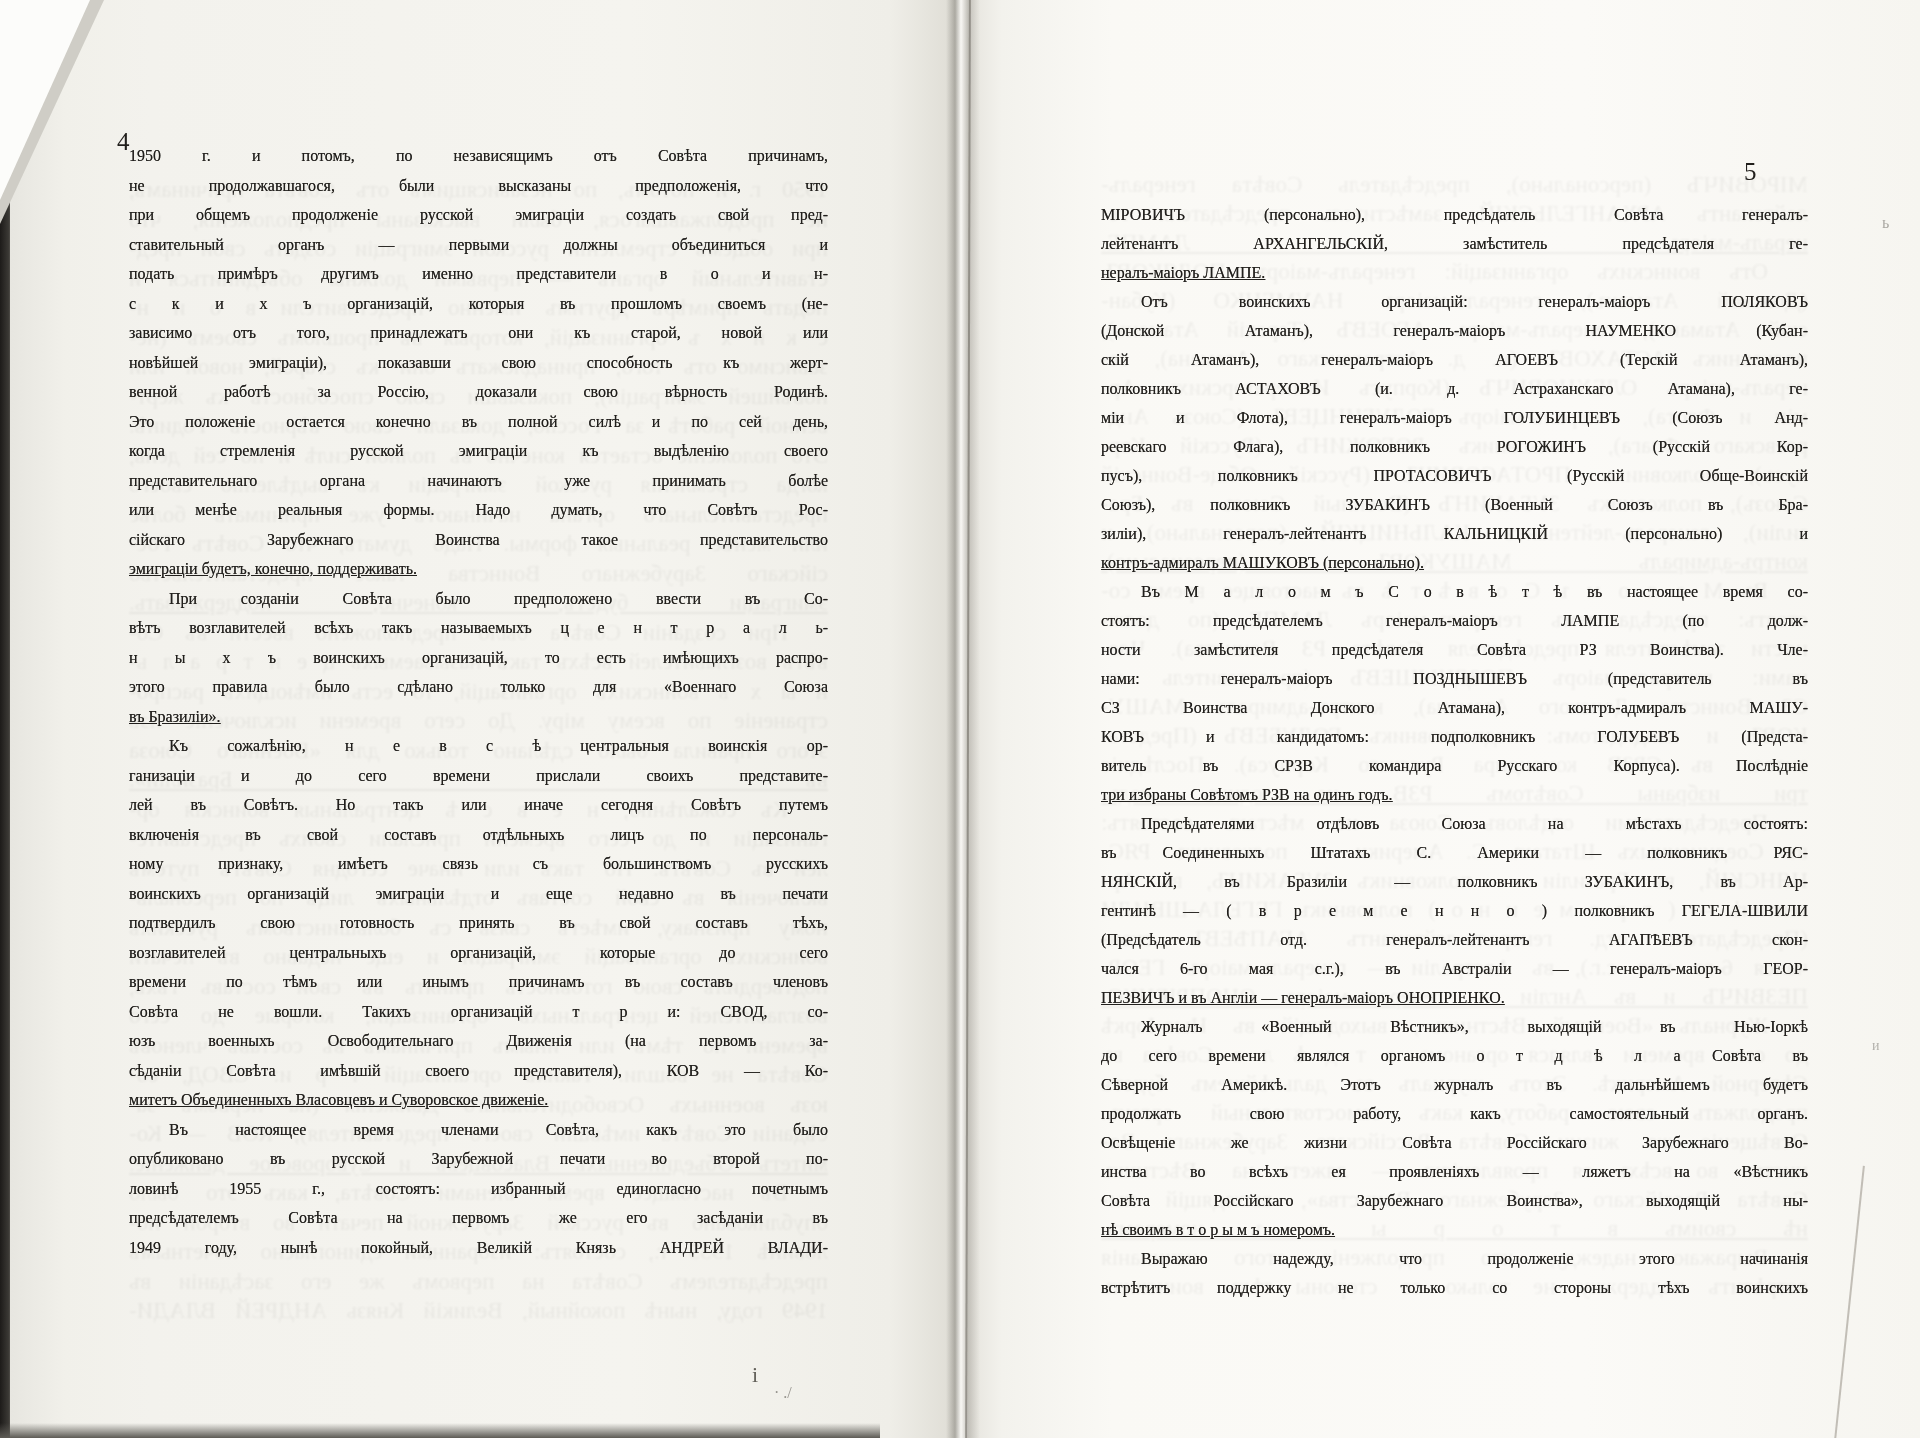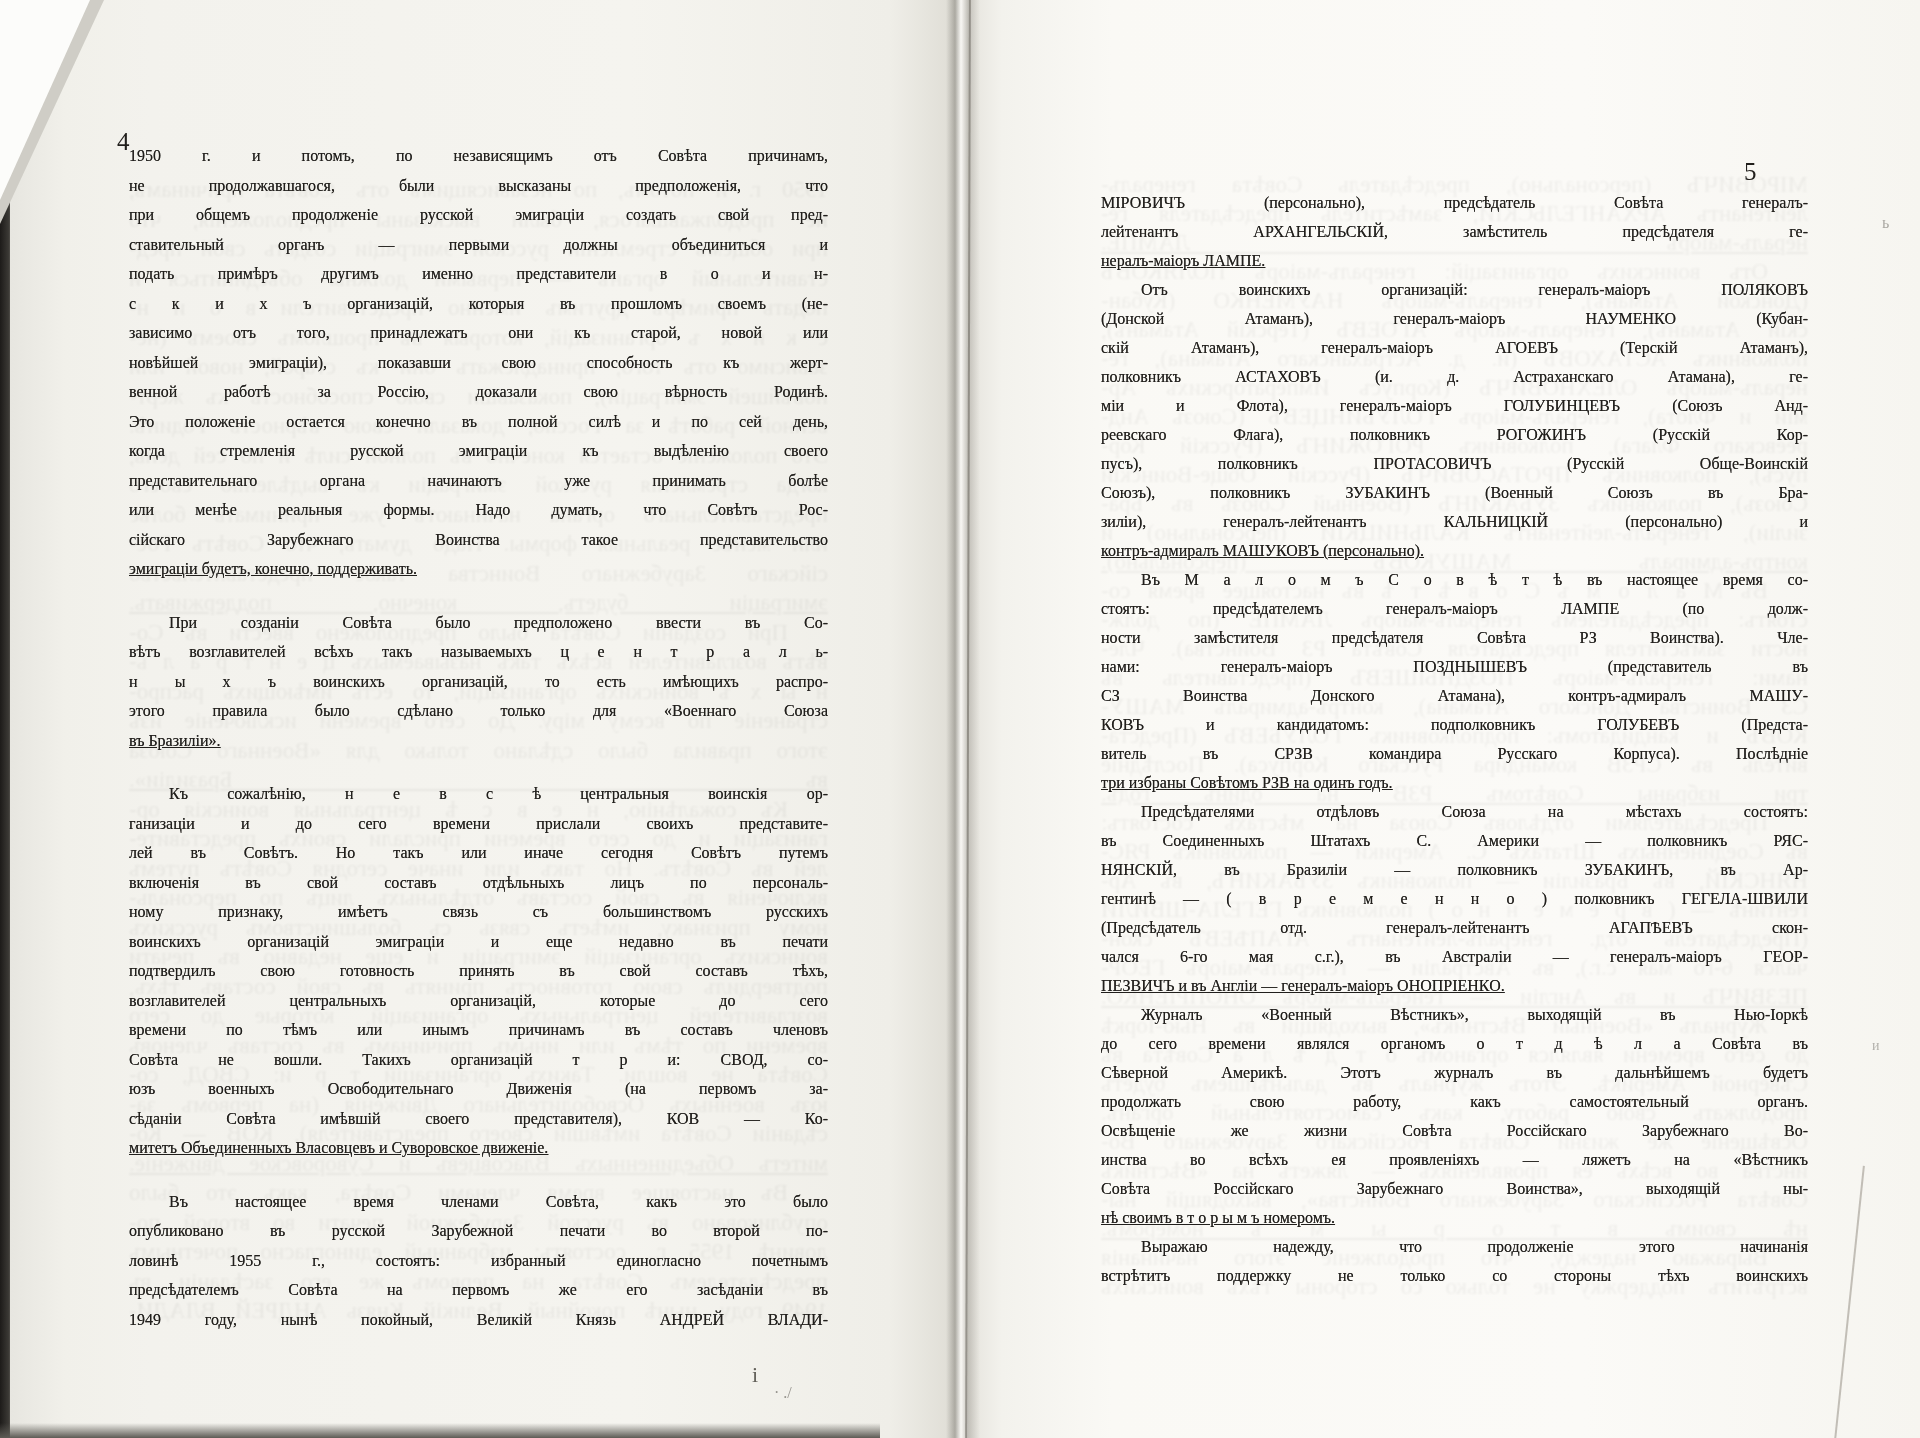--- a/index.html
+++ b/index.html
@@ -42,26 +42,26 @@
 
   
   .page-number{position:absolute;color:var(--ink);font-size:25px;}
   .page-number.left{left:117px;top:128px;}
   .page-number.right{left:1744px;top:158px;}
 
   
   .text-block{position:absolute;color:var(--ink);font-size:16px;
     text-shadow:0 0 .6px rgba(30,28,25,.75);}
   #left-text{left:129px;top:141px;width:699px;line-height:29.5px;}
-  #right-text{left:1101px;top:188px;width:707px;line-height:29px;}
+  #right-text{left:1101px;top:200px;width:707px;line-height:29px;}
 
   .line{text-align:justify;text-align-last:justify;white-space:nowrap;overflow:visible;}
   .line.last{text-align-last:left;white-space:normal;text-decoration:underline;}
   .line.indent{text-indent:40px;}
-  #left-text .line.indent{margin-top:24px;}
+  #left-text .line.indent{margin-top:0;}
 
   
   .ghost{position:absolute;color:#000;font-size:23px;opacity:.05;
     filter:blur(1px);transform:scaleX(-1);pointer-events:none;}
   #left-ghost{left:129px;top:175px;width:699px;line-height:29.5px;}
   #right-ghost{left:1101px;top:170px;width:707px;line-height:29px;}
   .ghost .line{text-align:justify;text-align-last:justify;white-space:nowrap;}
 
   
   .mark{position:absolute;color:#4a4740;}

